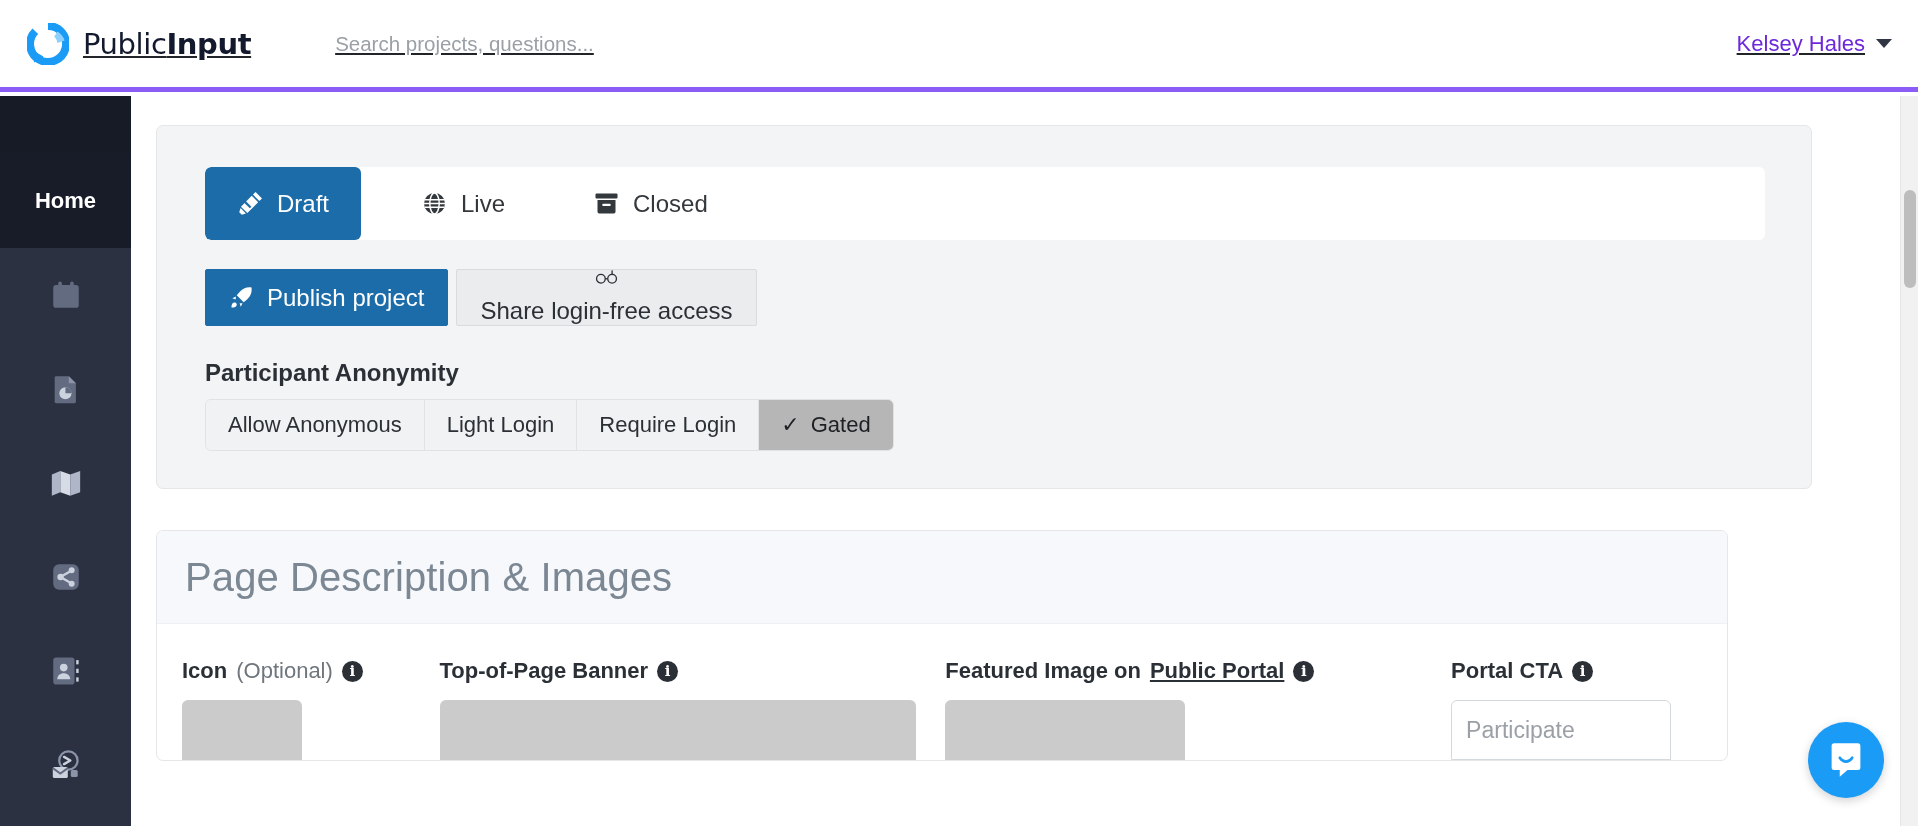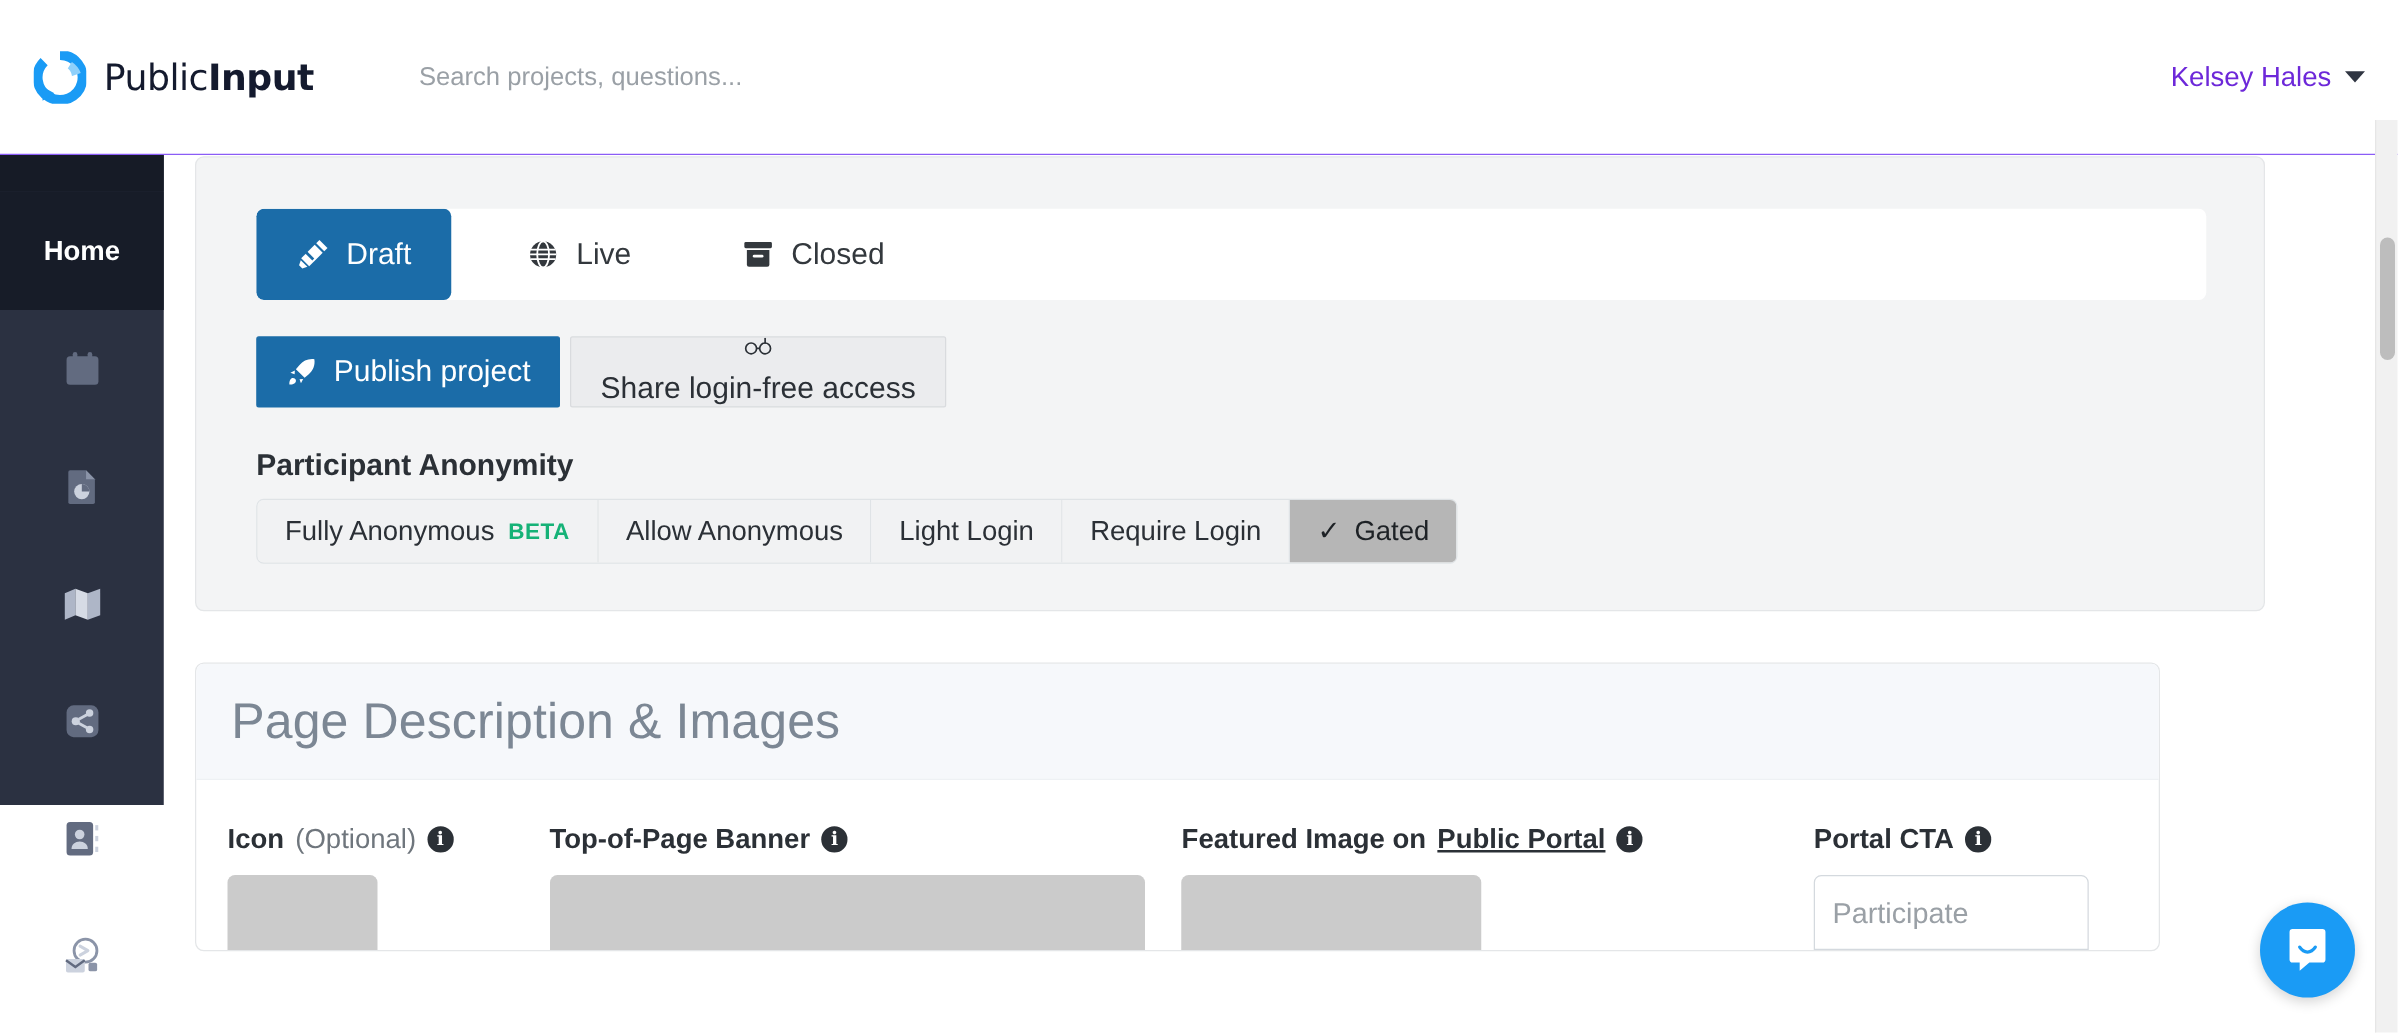--- a/index.html
+++ b/index.html
@@ -11,26 +11,27 @@
     font-family: "Liberation Sans", sans-serif;
     background: #ffffff;
     color: #212529;
   }
 
   
   .topbar {
     position: absolute;
     top: 0; left: 0;
     width: 1918px;
-    height: 124px;
+    height: 92px;
     background: #ffffff;
-    border-bottom: 1px solid #8b5cf6;
+    border-bottom: 5px solid #8b5cf6;
     display: flex;
     align-items: center;
     z-index: 30;
+    text-decoration: underline;
   }
   .brand {
     display: flex;
     align-items: center;
     margin-left: 27px;
     gap: 14px;
   }
   .brand-mark { width: 42px; height: 42px; display: block; flex: 0 0 42px; }
   .brand-text {
     font-size: 29px;
@@ -77,21 +78,21 @@
     border-right: 8px solid transparent;
     border-top: 9px solid #2f3542;
     display: inline-block;
   }
 
   
   .sidebar {
     position: absolute;
     top: 96px; left: 0;
     width: 131px;
-    height: 548px;
+    height: 730px;
     background: #2b3141;
     z-index: 25;
   }
   .sb-top-block {
     height: 57px;
     background: #161b26;
   }
   .sb-home {
     height: 95px;
     background: #171c28;
@@ -510,24 +511,20 @@
             <path d="M24 6.3V1.2" stroke="#2b3036" stroke-width="1.9" stroke-linecap="round"></path>
           </svg>
           <span>Share login-free access</span>
         </button>
       </div>
 
       <div class="sec-title">Participant Anonymity</div>
 
       <div class="seg-group">
         <button class="seg">
-          <span>Fully Anonymous</span>
-          <span class="beta-tag">BETA</span>
-        </button>
-        <button class="seg">
           <span>Allow Anonymous</span>
         </button>
         <button class="seg">
           <span>Light Login</span>
         </button>
         <button class="seg">
           <span>Require Login</span>
         </button>
         <button class="seg active">
           <span class="check-mark">✓</span>

